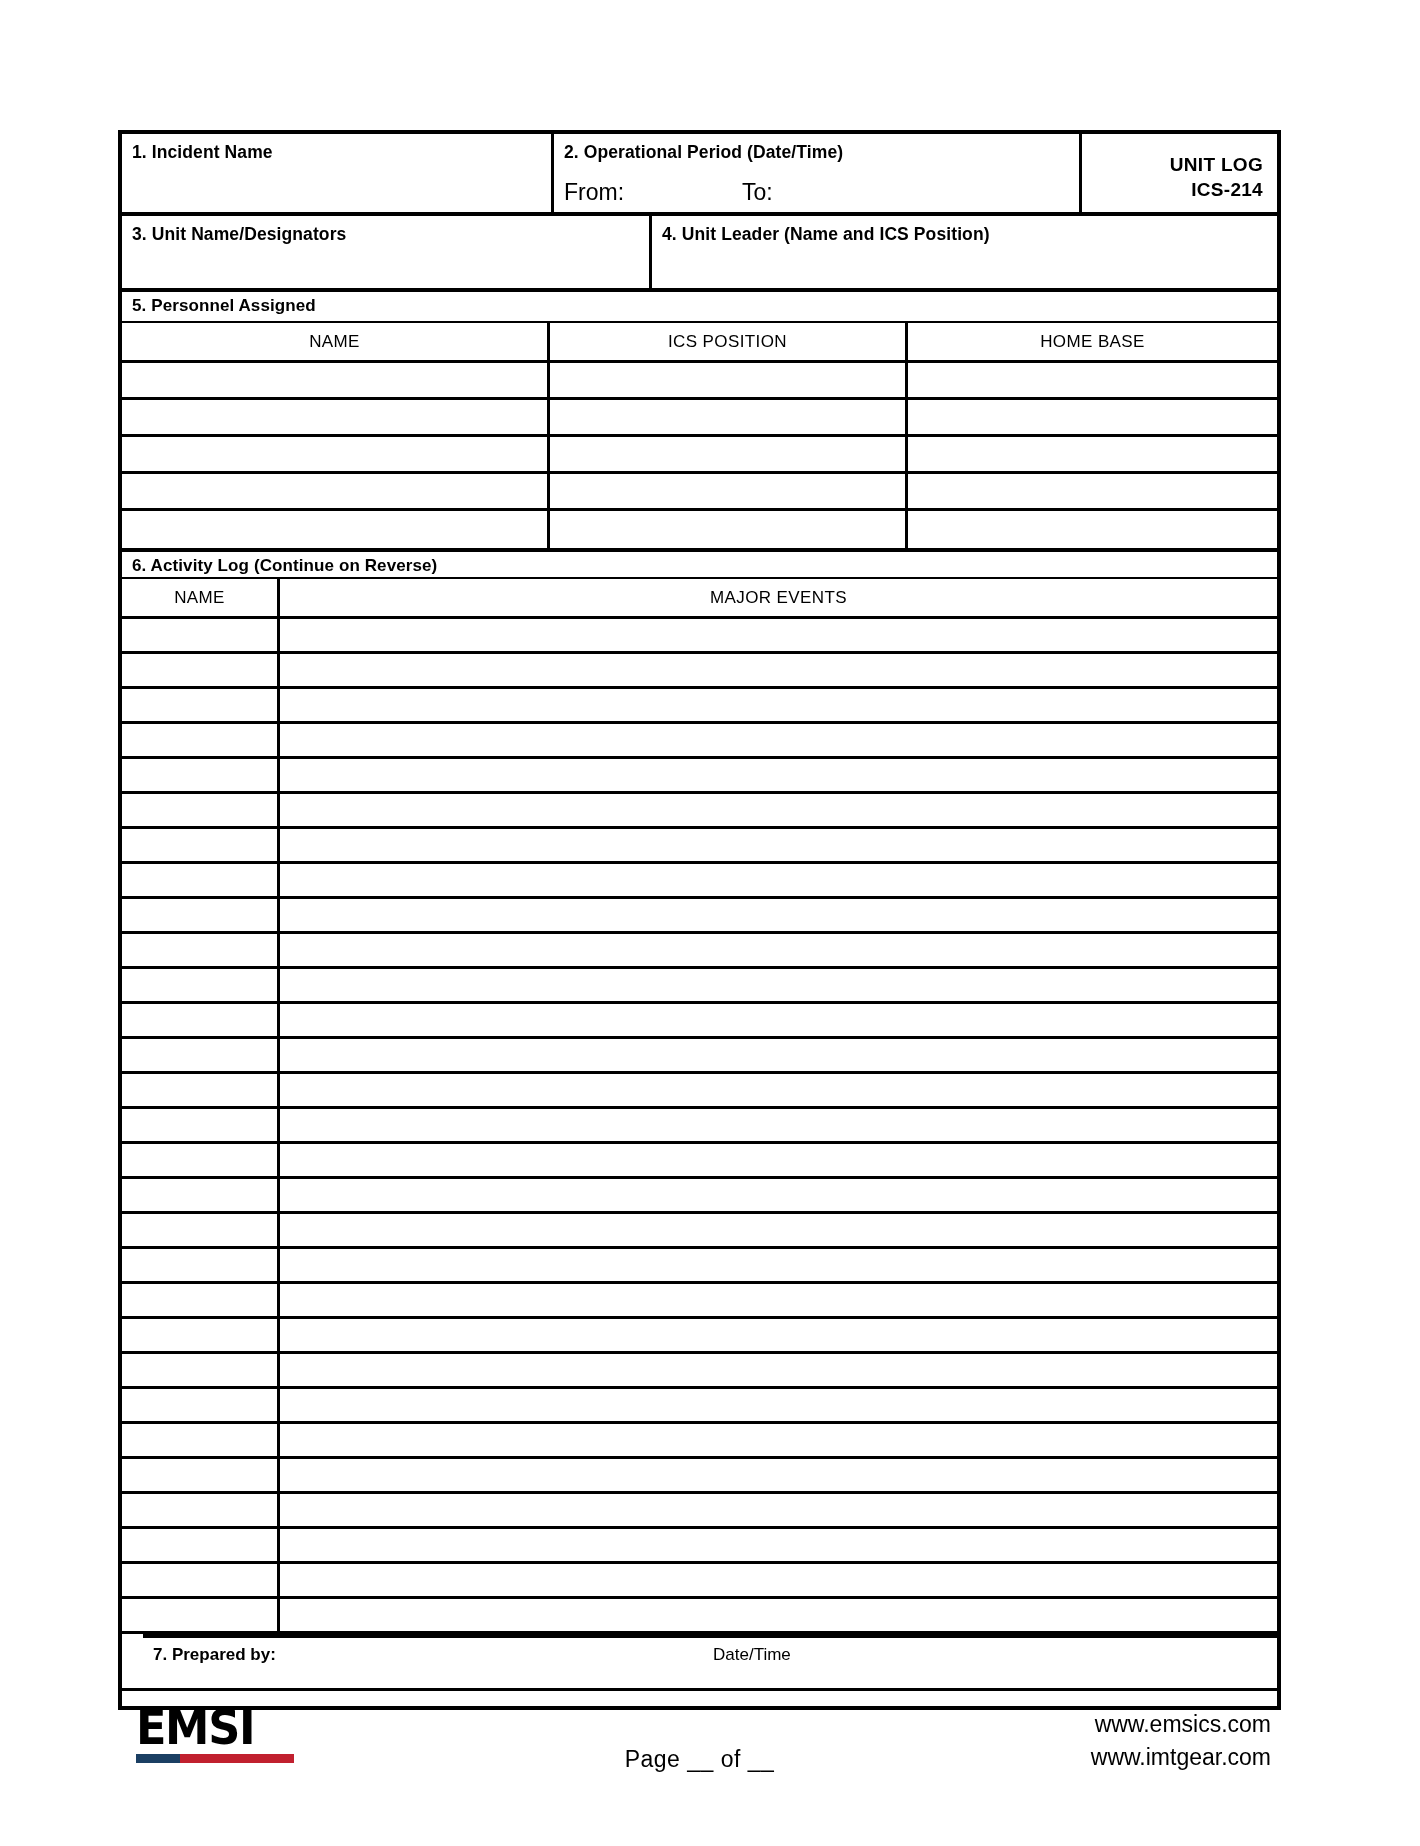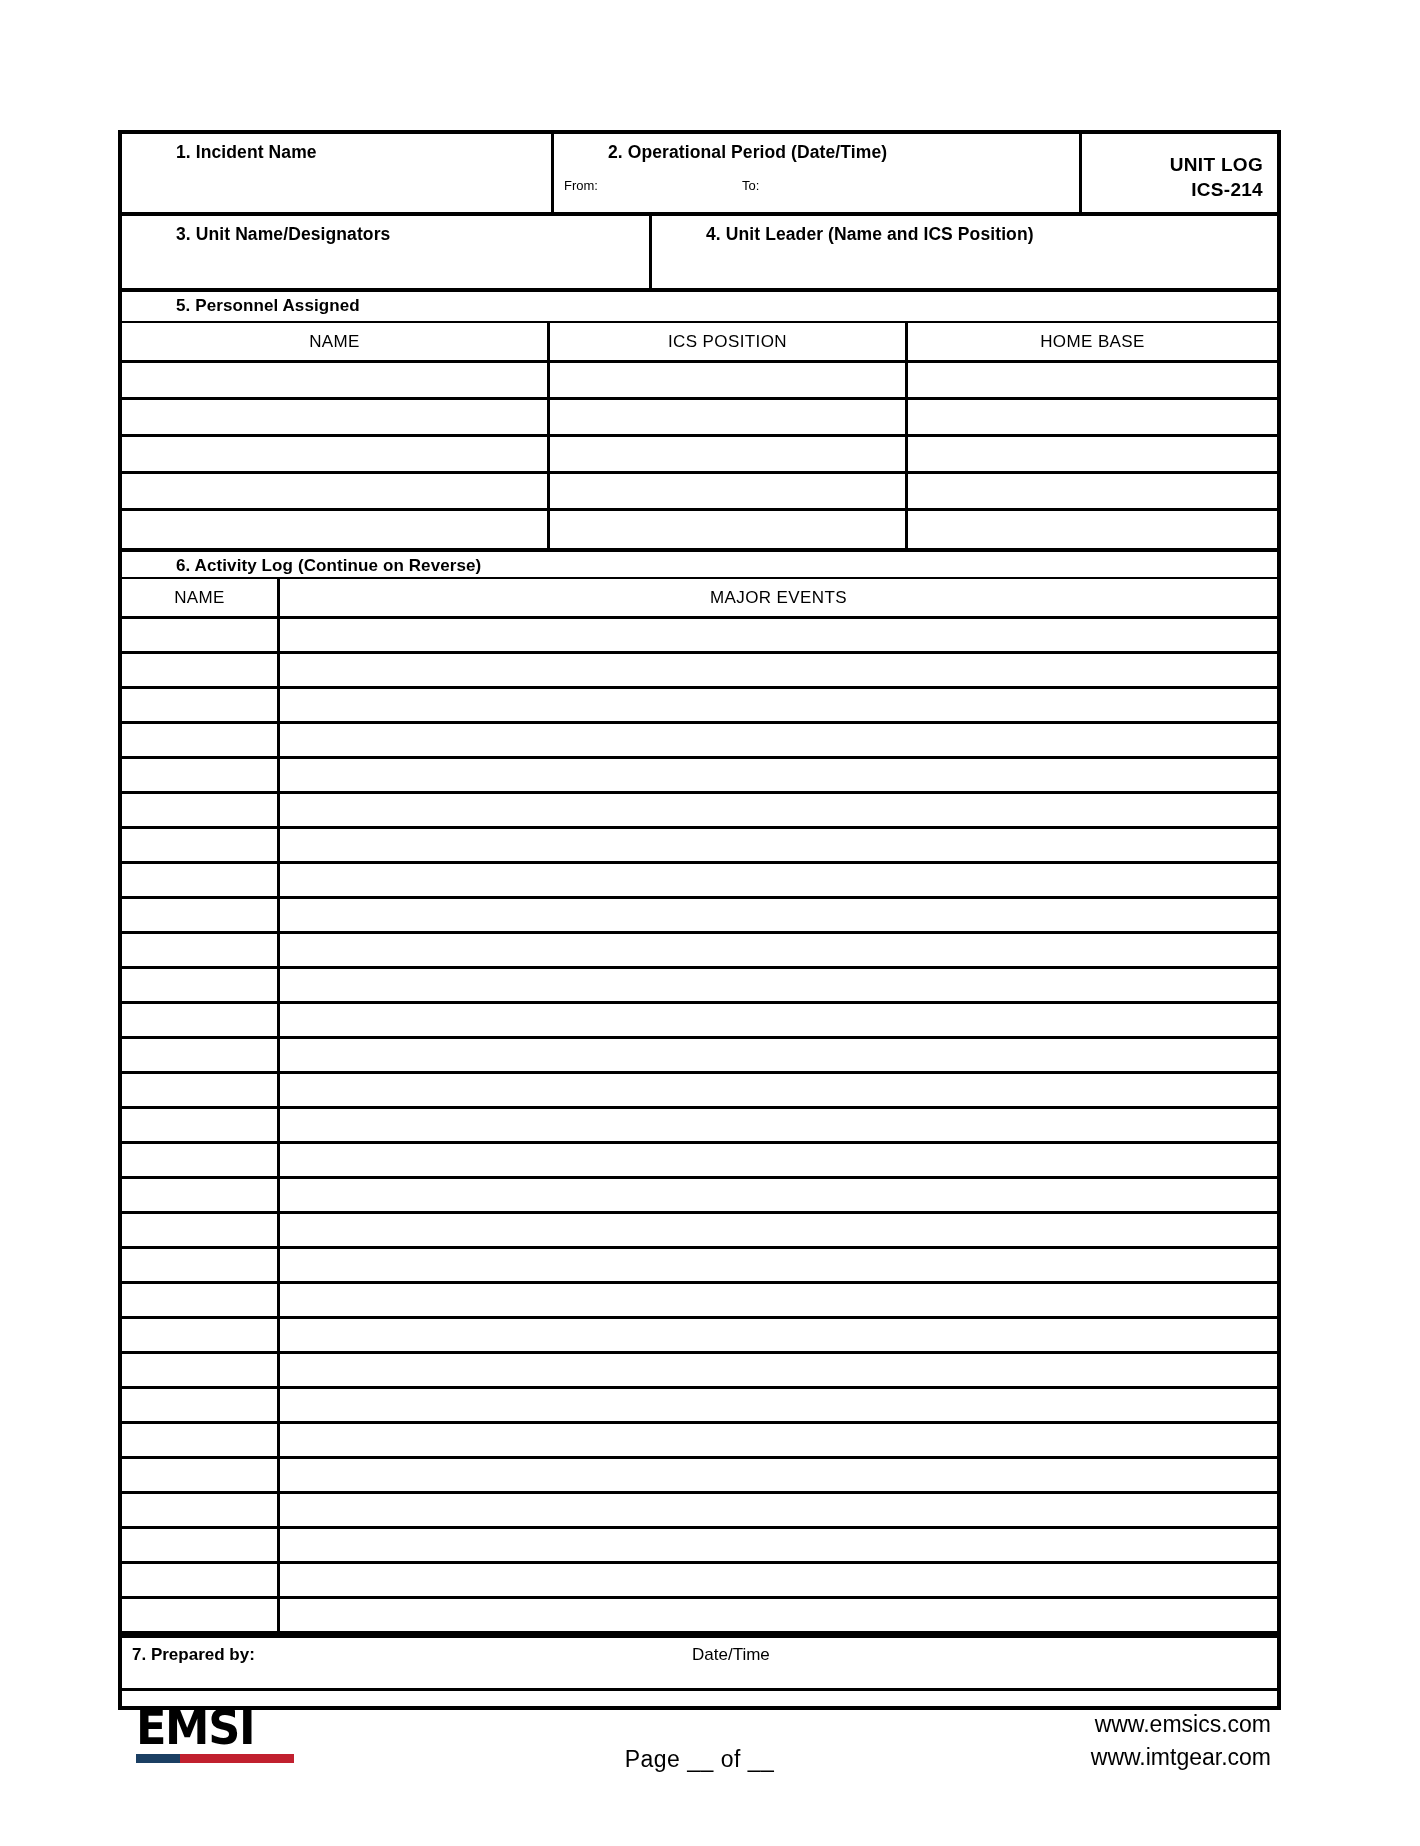--- a/index.html
+++ b/index.html
@@ -38,24 +38,23 @@
     background: #fff;
   }
   .cell:last-child { border-right: 0; }
 
   .lbl-bold {
     font-size: 17.5px;
     font-weight: bold;
     line-height: 1.15;
     letter-spacing: 0.1px;
     white-space: nowrap;
-    margin-left: 44px;
   }
   .lbl-reg {
-    font-size: 13px;
+    font-size: 23px;
     font-weight: normal;
     line-height: 1.15;
     white-space: nowrap;
     text-align: center;
   }
 
   
   .rowA { height: 82px; border-bottom: 4px solid #000; }
   .rowA .c1 { width: 432px; }
   .rowA .c2 { width: 528px; }
@@ -148,20 +147,21 @@
     font-weight: normal;
     letter-spacing: 0.4px;
   }
 
   
   .sec7 {
     height: 72px;
     border-top: 4px solid #000;
     position: relative;
     padding: 7px 0 0 10px;
+    margin-left: 21px;
   }
   .sec7 .prep { position: absolute; left: 10px; top: 7px; font-size: 17px; font-weight: bold; }
   .sec7 .dt   { position: absolute; left: 570px; top: 7px; font-size: 17px; font-weight: normal; }
 
   
   .footer-rule {
     position: absolute;
     left: 118px;
     top: 1688px;
     width: 1163px;

